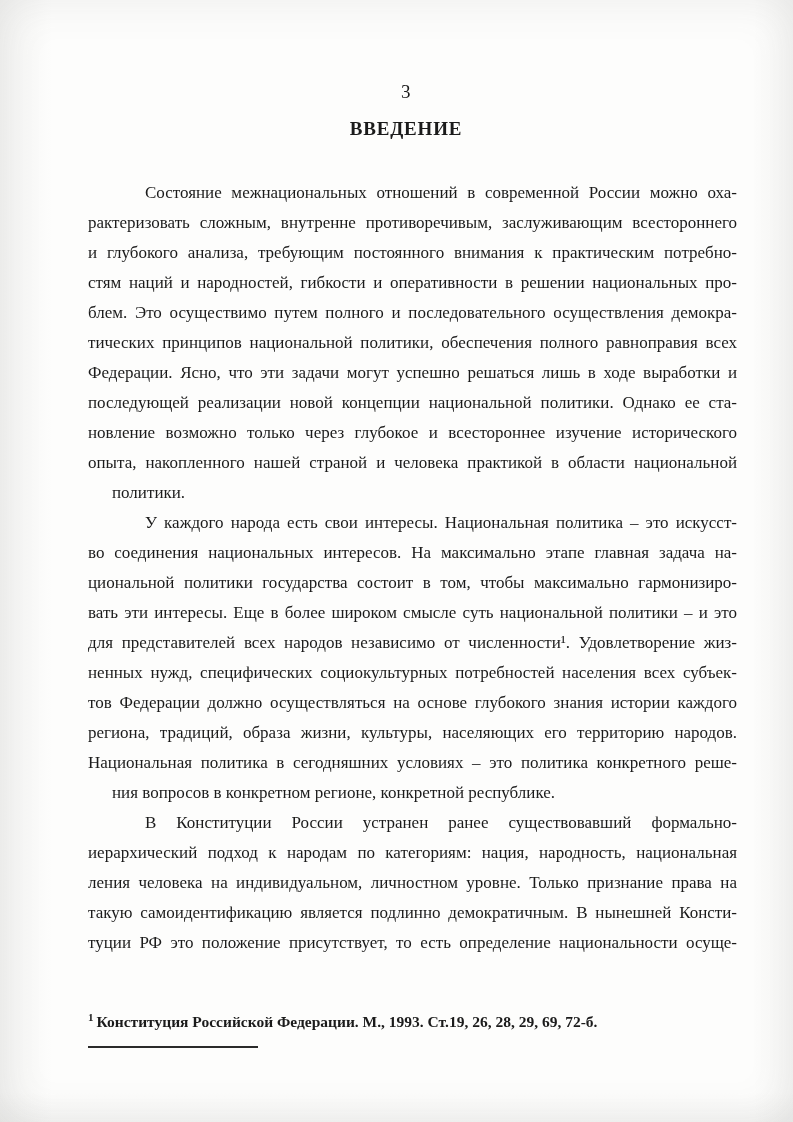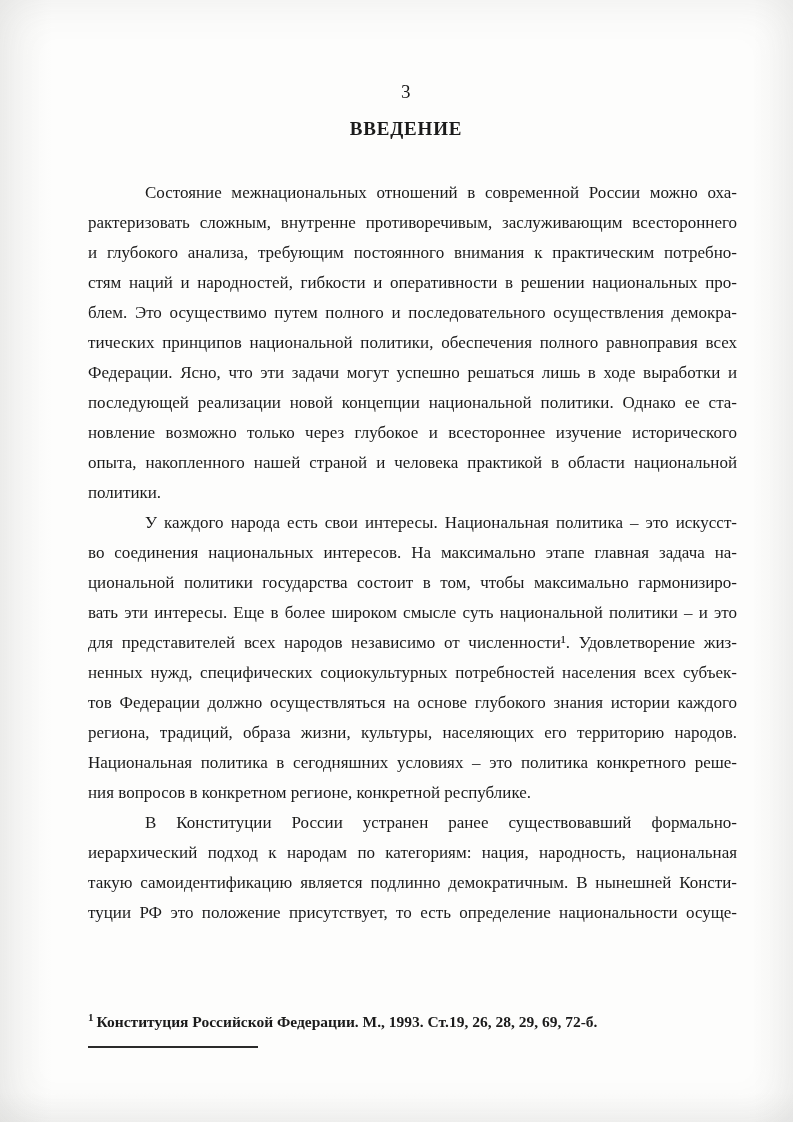--- a/index.html
+++ b/index.html
@@ -64,20 +64,21 @@
     white-space: normal;
   }
   .line::after {
     content: "";
     display: inline-block;
     width: 100%;
     height: 0;
   }
   .line.para-end {
     text-align: left;
+    margin-left: 24px;
   }
   .line.para-end::after {
     content: none;
   }
   .line.indent {
     text-indent: 57px;
   }
   .footnote-rule {
     position: absolute;
     top: 1046px;
@@ -125,20 +126,21 @@
       <div class="line">циональной политики государства состоит в том, чтобы максимально гармонизиро-</div>
       <div class="line">вать эти интересы. Еще в более широком смысле суть национальной политики – и это</div>
       <div class="line">для представителей всех народов независимо от численности¹. Удовлетворение жиз-</div>
       <div class="line">ненных нужд, специфических социокультурных потребностей населения всех субъек-</div>
       <div class="line">тов Федерации должно осуществляться на основе глубокого знания истории каждого</div>
       <div class="line">региона, традиций, образа жизни, культуры, населяющих его территорию народов.</div>
       <div class="line">Национальная политика в сегодняшних условиях – это политика конкретного реше-</div>
       <div class="line para-end">ния вопросов в конкретном регионе, конкретной республике.</div>
       <div class="line indent">В Конституции России устранен ранее существовавший формально-</div>
       <div class="line">иерархический подход к народам по категориям: нация, народность, национальная</div>
+      <div class="line">ления человека на индивидуальном, личностном уровне. Только признание права на</div>
       <div class="line">такую самоидентификацию является подлинно демократичным. В нынешней Консти-</div>
       <div class="line">туции РФ это положение присутствует, то есть определение национальности осуще-</div>
     </div>
 
   <div class="footnote-rule"></div>
 
   <div class="footnote">
     <sup>1</sup><span>Конституция Российской Федерации. М., 1993. Ст.19, 26, 28, 29, 69, 72-б.</span>
   </div>
 </div>

